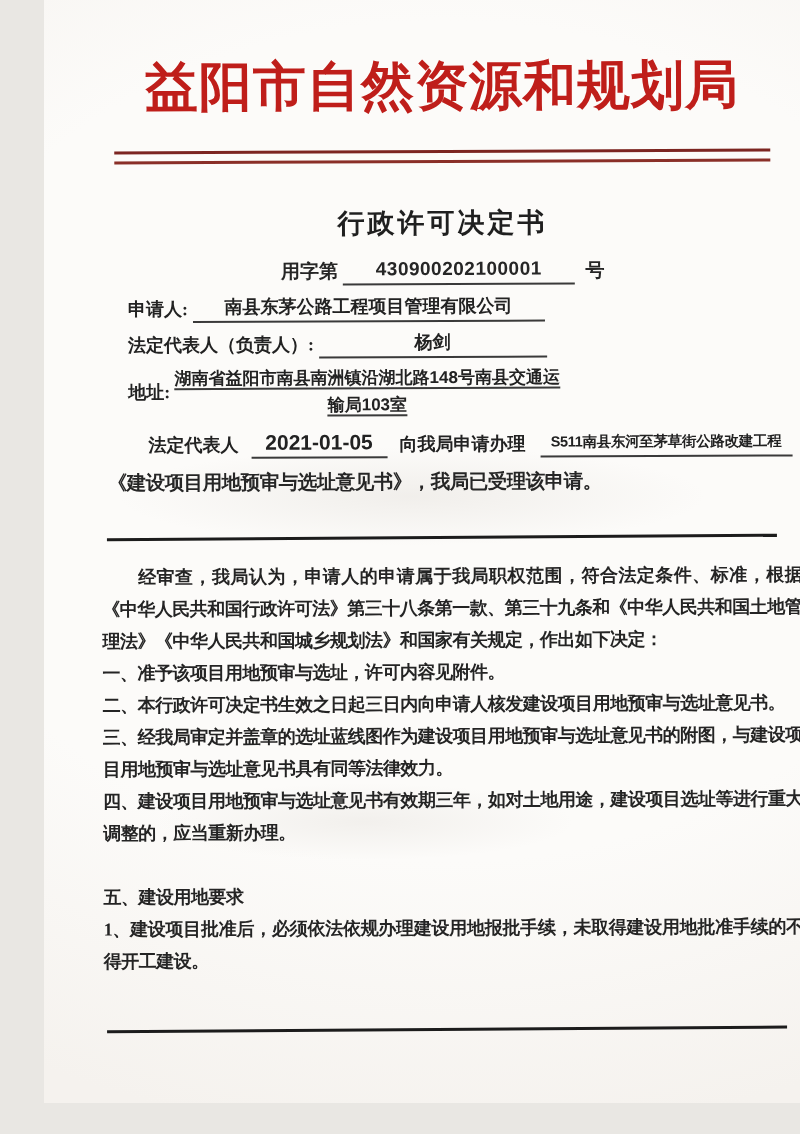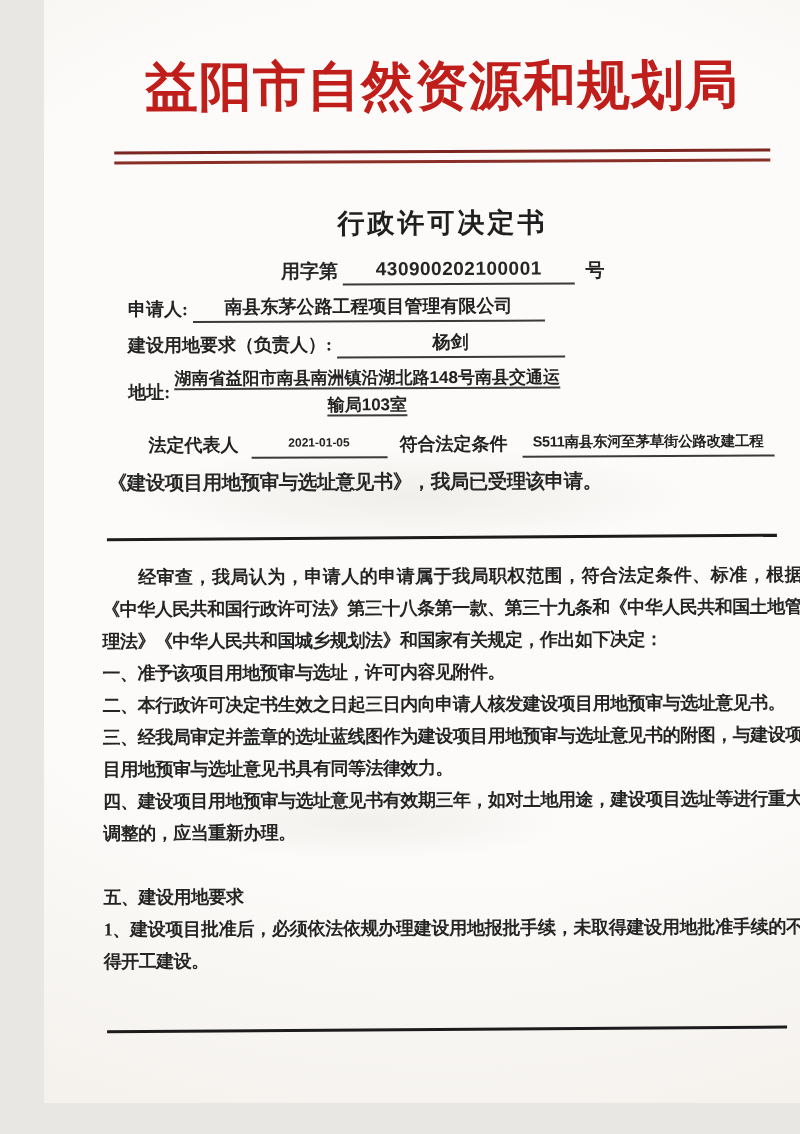--- a/index.html
+++ b/index.html
@@ -55,21 +55,21 @@
   .fill.applicant{width:352px;}
   .fill.legal{width:228px;}
   .addr-row{display:flex;align-items:center;margin-top:6px;}
   .addr-label{flex:0 0 auto;line-height:26px;}
   .addr-value{
     width:394px;text-align:center;font-size:17px;line-height:27px;
     font-family:"Liberation Sans","DejaVu Sans",sans-serif;
   }
   .addr-value .u{border-bottom:2px solid #3a3a3a;}
   .apply-row{padding-left:20px;margin-top:10px;line-height:28px;}
-  .fill.date{width:136px;font-size:12px;margin:0 8px;}
+  .fill.date{width:136px;font-size:21px;margin:0 8px;}
   .fill.project{width:252px;font-size:14.5px;margin-left:10px;letter-spacing:-.3px;}
   .receipt{
     margin:9px 40px 0 64px;font-size:19.5px;font-weight:bold;line-height:30px;
     letter-spacing:-.5px;
   }
   
   .black-rule{position:absolute;left:63px;height:2.5px;background:#1c1c1c;transform:rotate(-0.15deg);}
   .black-rule.mid{top:536px;width:670px;}
   .black-rule.bottom{top:1028px;width:680px;left:61px;}
   
@@ -98,33 +98,33 @@
       <span class="num">430900202100001</span>
       <span class="suffix">号</span>
     </div>
 
     <div class="fields">
       <div class="frow">
         <span>申请人:</span>
         <span class="fill applicant">南县东茅公路工程项目管理有限公司</span>
       </div>
       <div class="frow">
-        <span>建设用地要求（负责人）:</span>
+        <span>法定代表人（负责人）:</span>
         <span class="fill legal">杨剑</span>
       </div>
       <div class="addr-row">
         <span class="addr-label">地址:</span>
         <div class="addr-value">
           <span class="u">湖南省益阳市南县南洲镇沿湖北路148号南县交通运输局103室</span>
         </div>
       </div>
       <div class="apply-row">
         <span>法定代表人</span>
         <span class="fill date">2021-01-05</span>
-        <span>符合法定条件</span>
+        <span>向我局申请办理</span>
         <span class="fill project">S511南县东河至茅草街公路改建工程</span>
       </div>
     </div>
 
     <div class="receipt">《建设项目用地预审与选址意见书》，我局已受理该申请。</div>
 
     <div class="black-rule mid"></div>
 
     <div class="bodytext">
       <p class="para">经审查，我局认为，申请人的申请属于我局职权范围，符合法定条件、标准，根据《中华人民共和国行政许可法》第三十八条第一款、第三十九条和《中华人民共和国土地管理法》《中华人民共和国城乡规划法》和国家有关规定，作出如下决定：</p>

